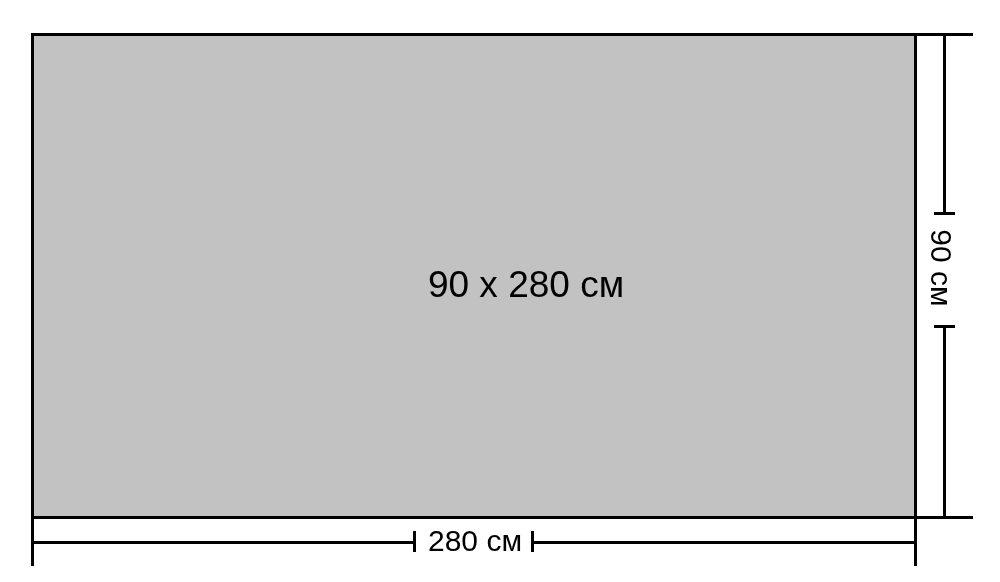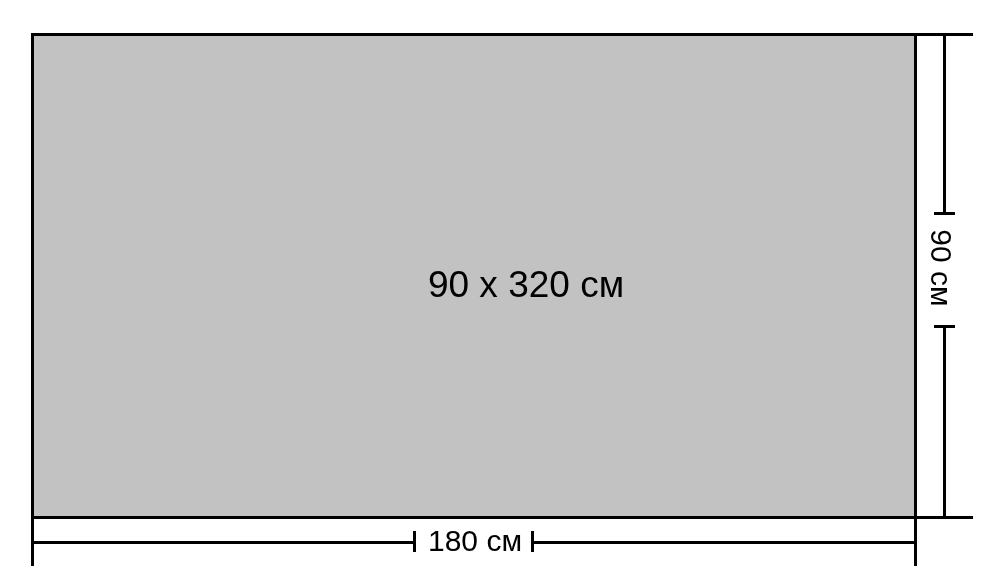--- a/index.html
+++ b/index.html
@@ -64,32 +64,32 @@
     font-size: 30px;
     white-space: nowrap;
   }
 </style>
 </head>
 <body>
 
 <div class="canvas">
 
   <div class="rect">
-    <div class="center-label">90 х 320 см</div>
+    <div class="center-label">90 х 280 см</div>
   </div>
 
   <div class="line ext-top-right"></div>
   <div class="line ext-bottom-right"></div>
   <div class="line vdim-seg1"></div>
   <div class="line vdim-tick-top"></div>
   <div class="height-label">90 см</div>
   <div class="line vdim-tick-bottom"></div>
   <div class="line vdim-seg2"></div>
 
   <div class="line ext-left-bottom"></div>
   <div class="line ext-right-bottom"></div>
   <div class="line hdim-seg1"></div>
   <div class="line hdim-tick-left"></div>
-  <div class="width-label">180 см</div>
+  <div class="width-label">280 см</div>
   <div class="line hdim-tick-right"></div>
   <div class="line hdim-seg2"></div>
 
 </div>
 
 </body></html>

